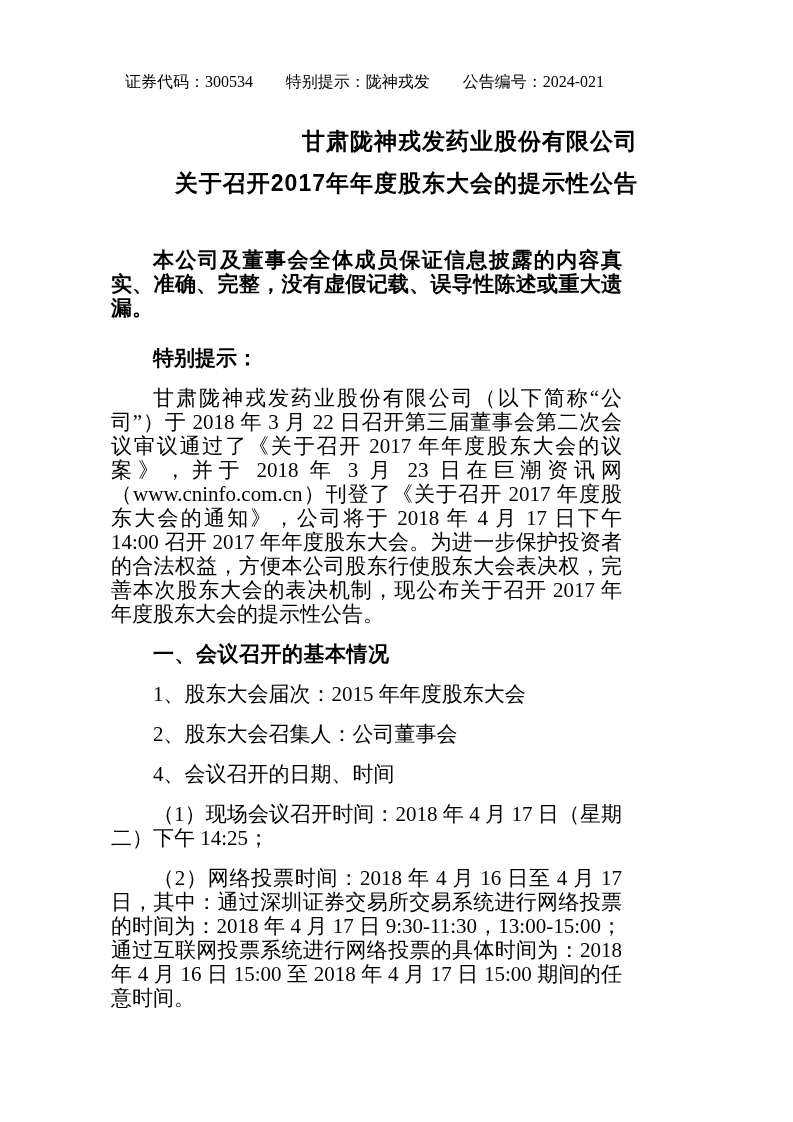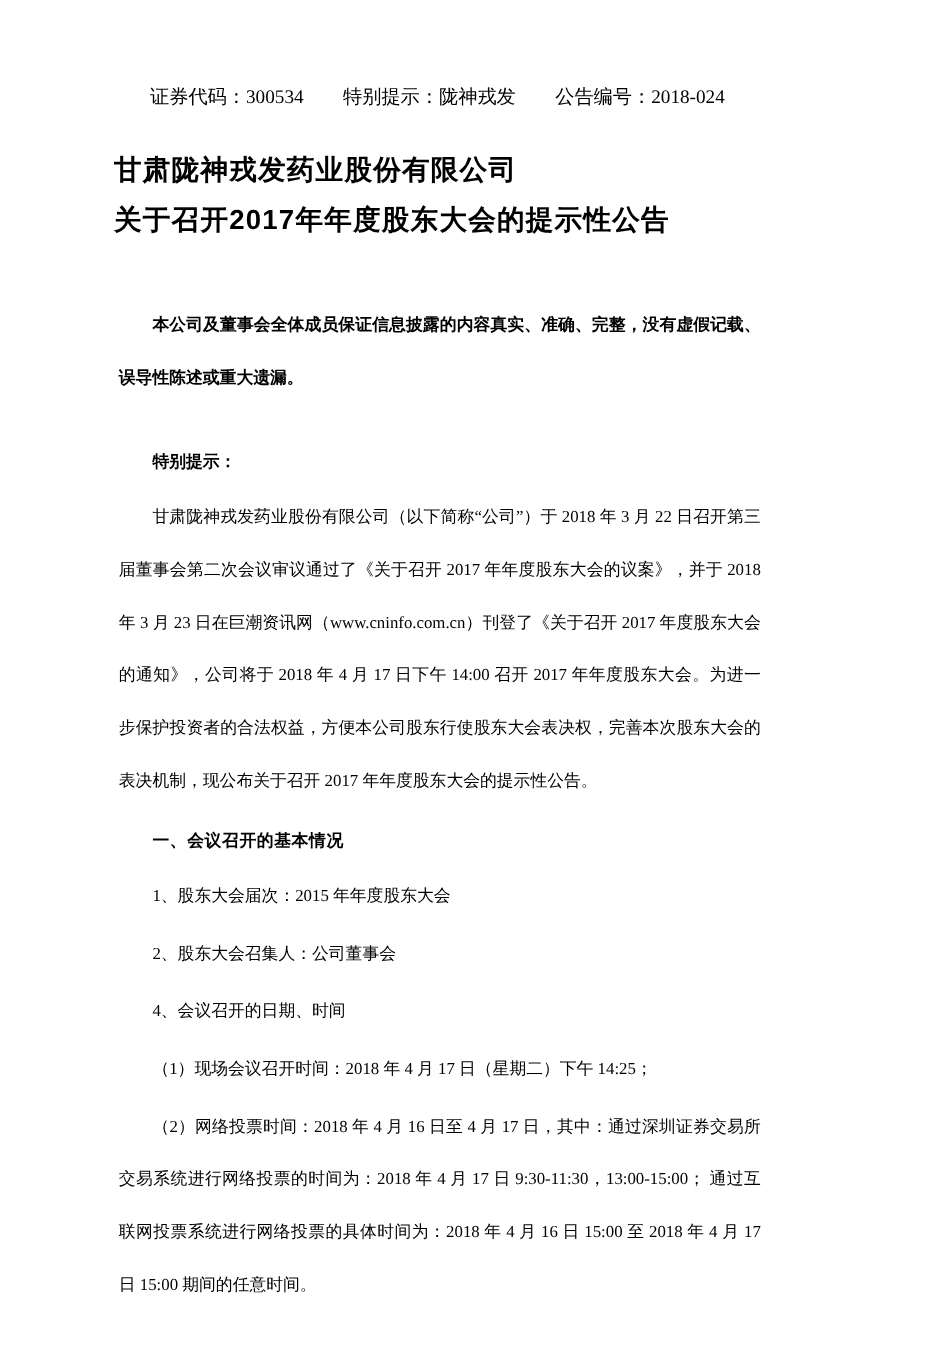--- a/index.html
+++ b/index.html
@@ -24,47 +24,47 @@
     font-size: 16px;
     line-height: 24px;
     white-space: nowrap;
   }
   .hei {
     font-family: "Liberation Sans", "DejaVu Sans", sans-serif;
     font-weight: 700;
   }
   .title-block {
     margin-top: 26px;
-    text-align: left;
+    text-align: right;
   }
   .doc-title {
     font-size: 23px;
     line-height: 42px;
     letter-spacing: 1px;
   }
   .para {
-    margin: 4px;
-    font-size: 14px;
-    line-height: 44px;
+    margin: 16px;
+    font-size: 21px;
+    line-height: 24px;
     text-indent: 2em;
     text-align: justify;
   }
   .disclaimer { margin-top: 44px; }
   .notice-heading { margin-top: 26px; }
   .section-heading { letter-spacing: 0.5px; }
 </style>
 </head>
 <body>
 
 <div class="page">
 
   <div class="doc-header">
     <span><span>证券代码：</span><span>300534</span></span>
     <span><span>特别提示：</span><span>陇神戎发</span></span>
-    <span><span>公告编号：</span><span>2018-024</span></span>
+    <span><span>公告编号：</span><span>2024-021</span></span>
   </div>
 
   <div class="title-block">
     <div class="doc-title hei">甘肃陇神戎发药业股份有限公司</div>
     <div class="doc-title hei">关于召开2017年年度股东大会的提示性公告</div>
   </div>
 
   <p class="para hei disclaimer">本公司及董事会全体成员保证信息披露的内容真实、准确、完整，没有虚假记载、误导性陈述或重大遗漏。</p>
 
   <p class="para hei notice-heading">特别提示：</p>

